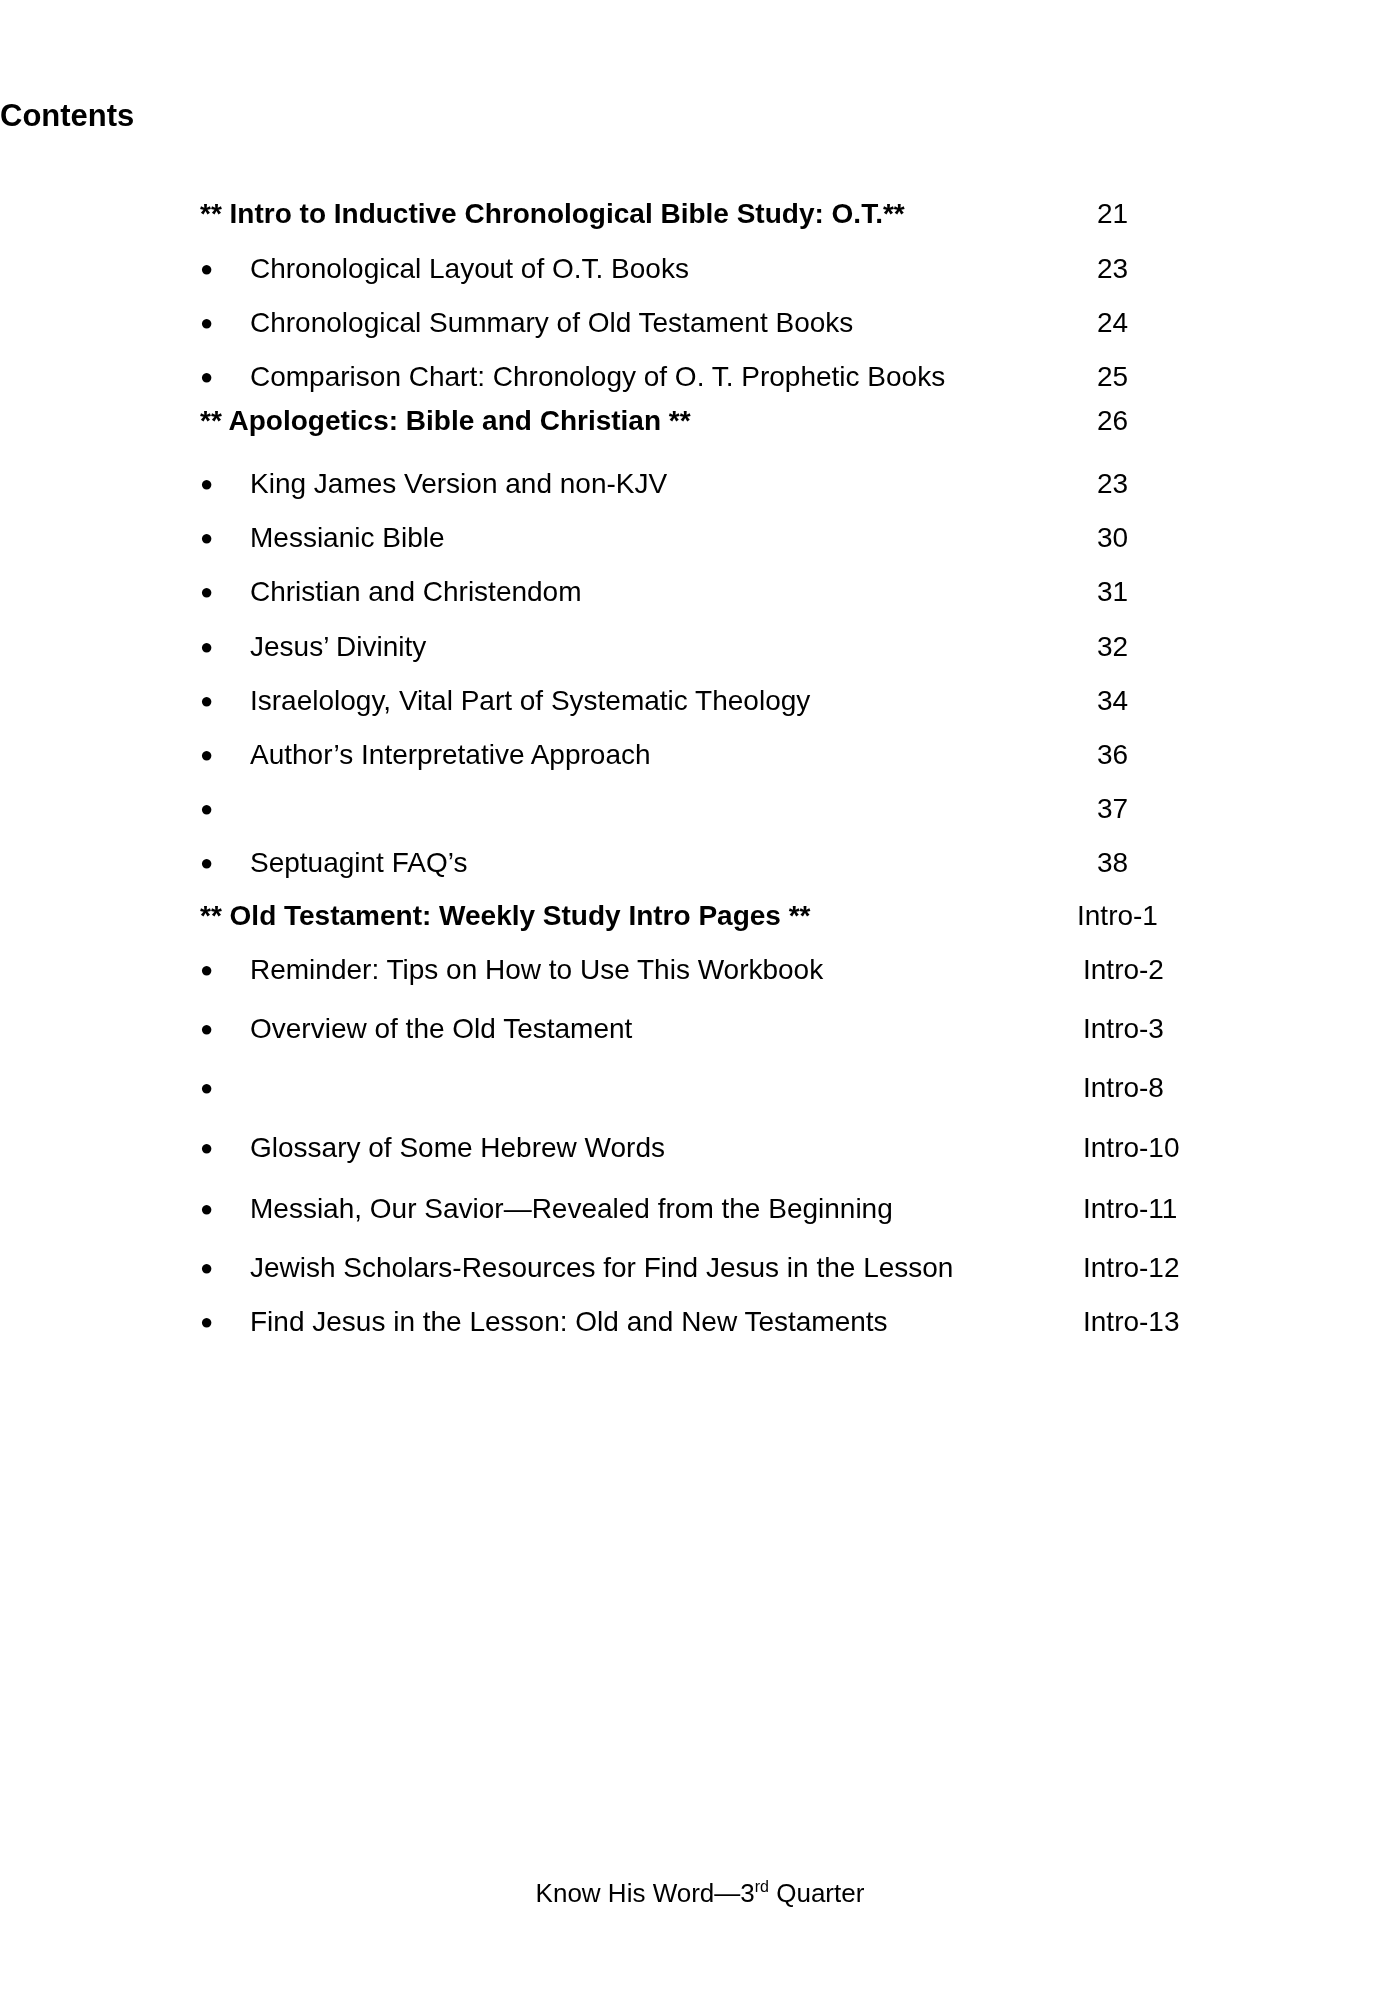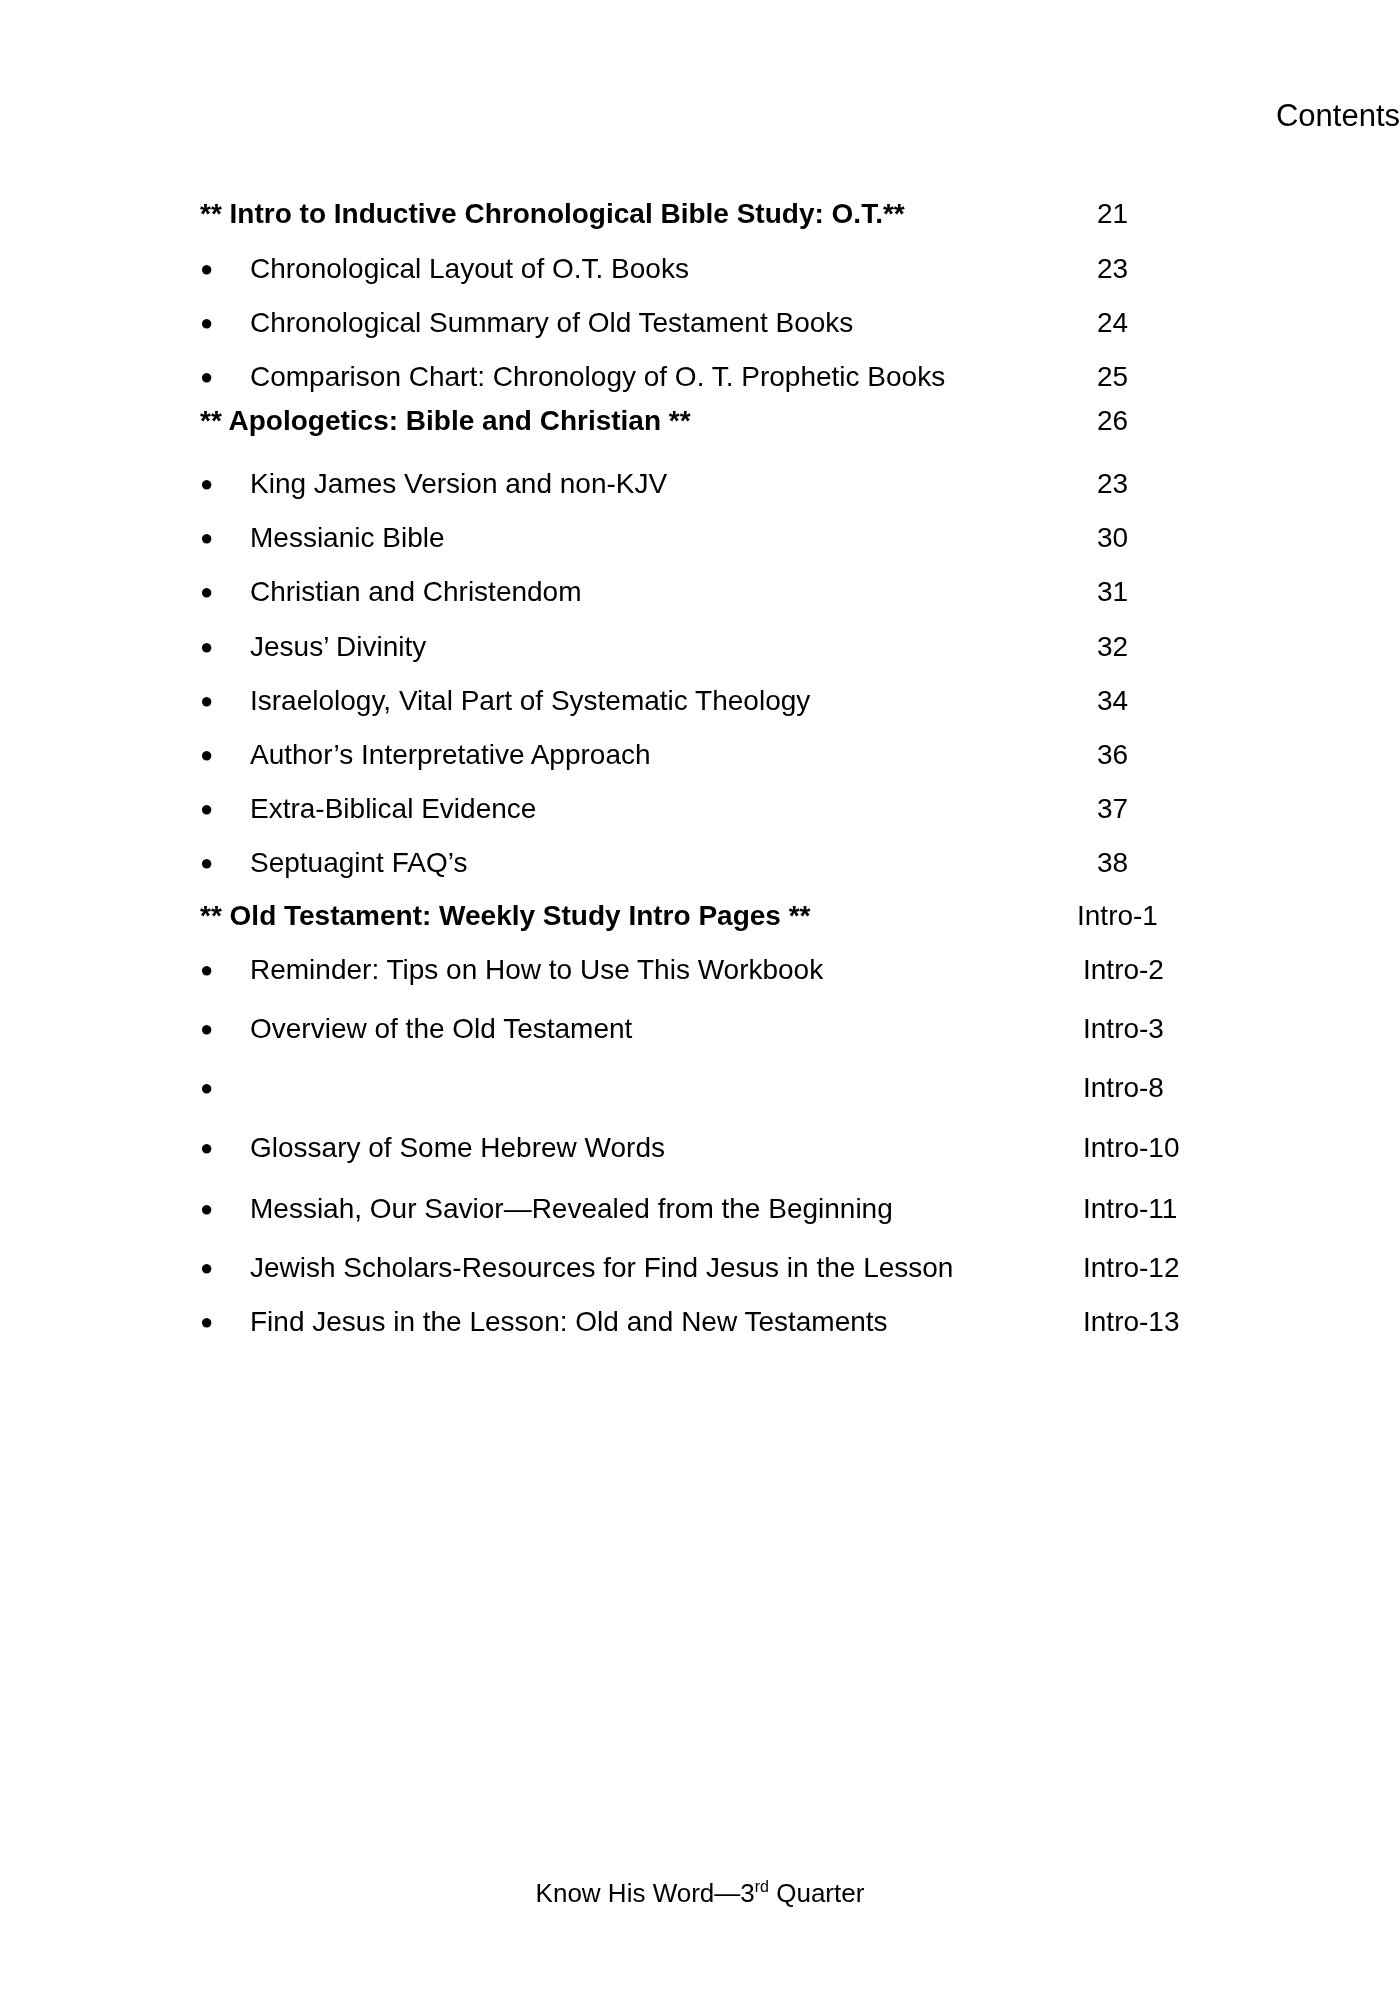--- a/index.html
+++ b/index.html
@@ -1,19 +1,19 @@
 <!DOCTYPE html>
 <html><head>
 <meta charset="utf-8">
 <style>
   html, body { margin: 0; padding: 0; background: #ffffff; }
   body { width: 1400px; height: 2000px; position: relative; overflow: hidden;
          font-family: "Liberation Sans", sans-serif; color: #000; }
-  .title { position: absolute; top: 98px; left: 0; width: 1400px; text-align: right;
-           font-weight: normal; font-size: 31px; }
+  .title { position: absolute; top: 98px; left: 0; width: 1400px; text-align: left;
+           font-weight: bold; font-size: 31px; }
   .row { position: absolute; left: 0; width: 1400px; height: 40px; font-size: 28px; line-height: 40px; }
   .row .bullet { position: absolute; left: 200px; top: 0; font-size: 22px; }
   .row .label { position: absolute; top: 0; white-space: nowrap; }
   .row.section .label { left: 200px; font-weight: bold; }
   .row.item .label { left: 250px; }
   .row .page { position: absolute; top: 0; white-space: nowrap; }
   .row.section .page { font-weight: normal; }
   .row .page.num { left: 1097px; }
   .row .page.intro { left: 1083px; }
   .row.section .page.intro { left: 1077px; }
@@ -74,21 +74,20 @@
       <span class="label">Israelology, Vital Part of Systematic Theology</span>
       <span class="page num">34</span>
     </div>
     <div class="row item" style="top: 735px;">
       <span class="bullet">●</span>
       <span class="label">Author’s Interpretative Approach</span>
       <span class="page num">36</span>
     </div>
     <div class="row item" style="top: 789px;">
       <span class="bullet">●</span>
-      <span class="label">Extra-Biblical Evidence</span>
       <span class="page num">37</span>
     </div>
     <div class="row item" style="top: 843px;">
       <span class="bullet">●</span>
       <span class="label">Septuagint FAQ’s</span>
       <span class="page num">38</span>
     </div>
     <div class="row section" style="top: 896px;">
       <span class="label">** Old Testament: Weekly Study Intro Pages **</span>
       <span class="page intro">Intro-1</span>

